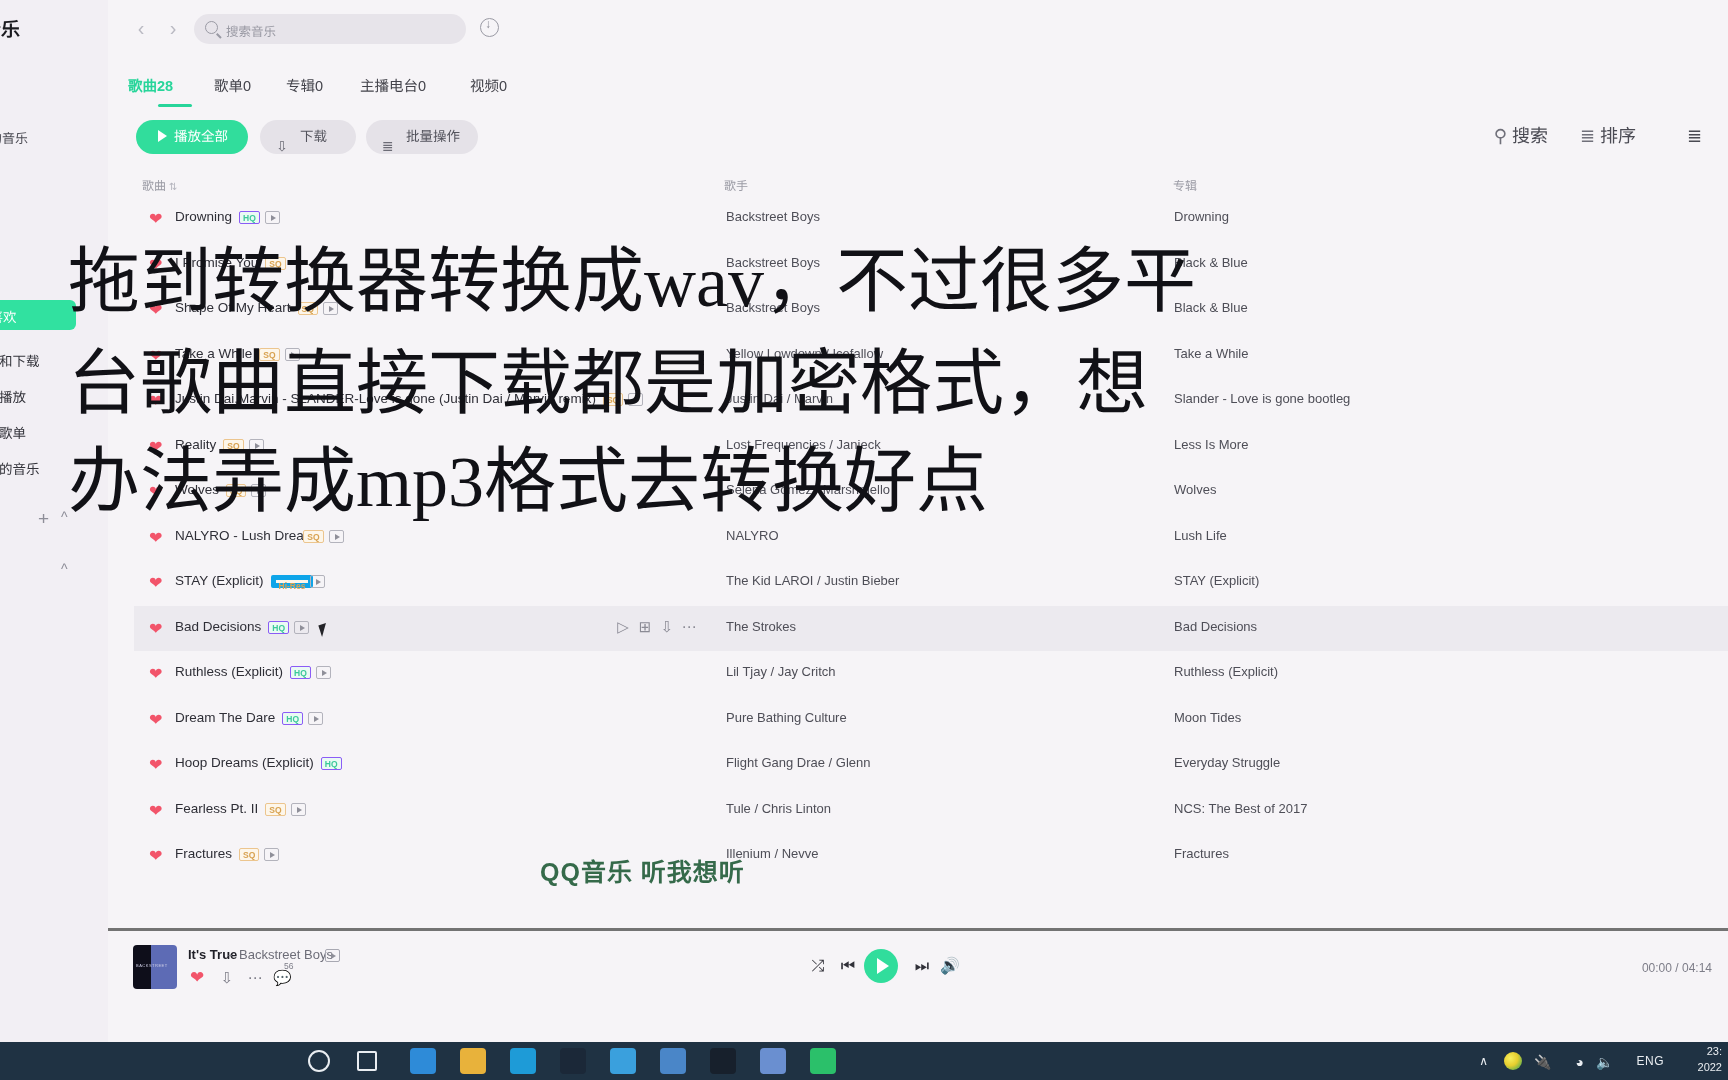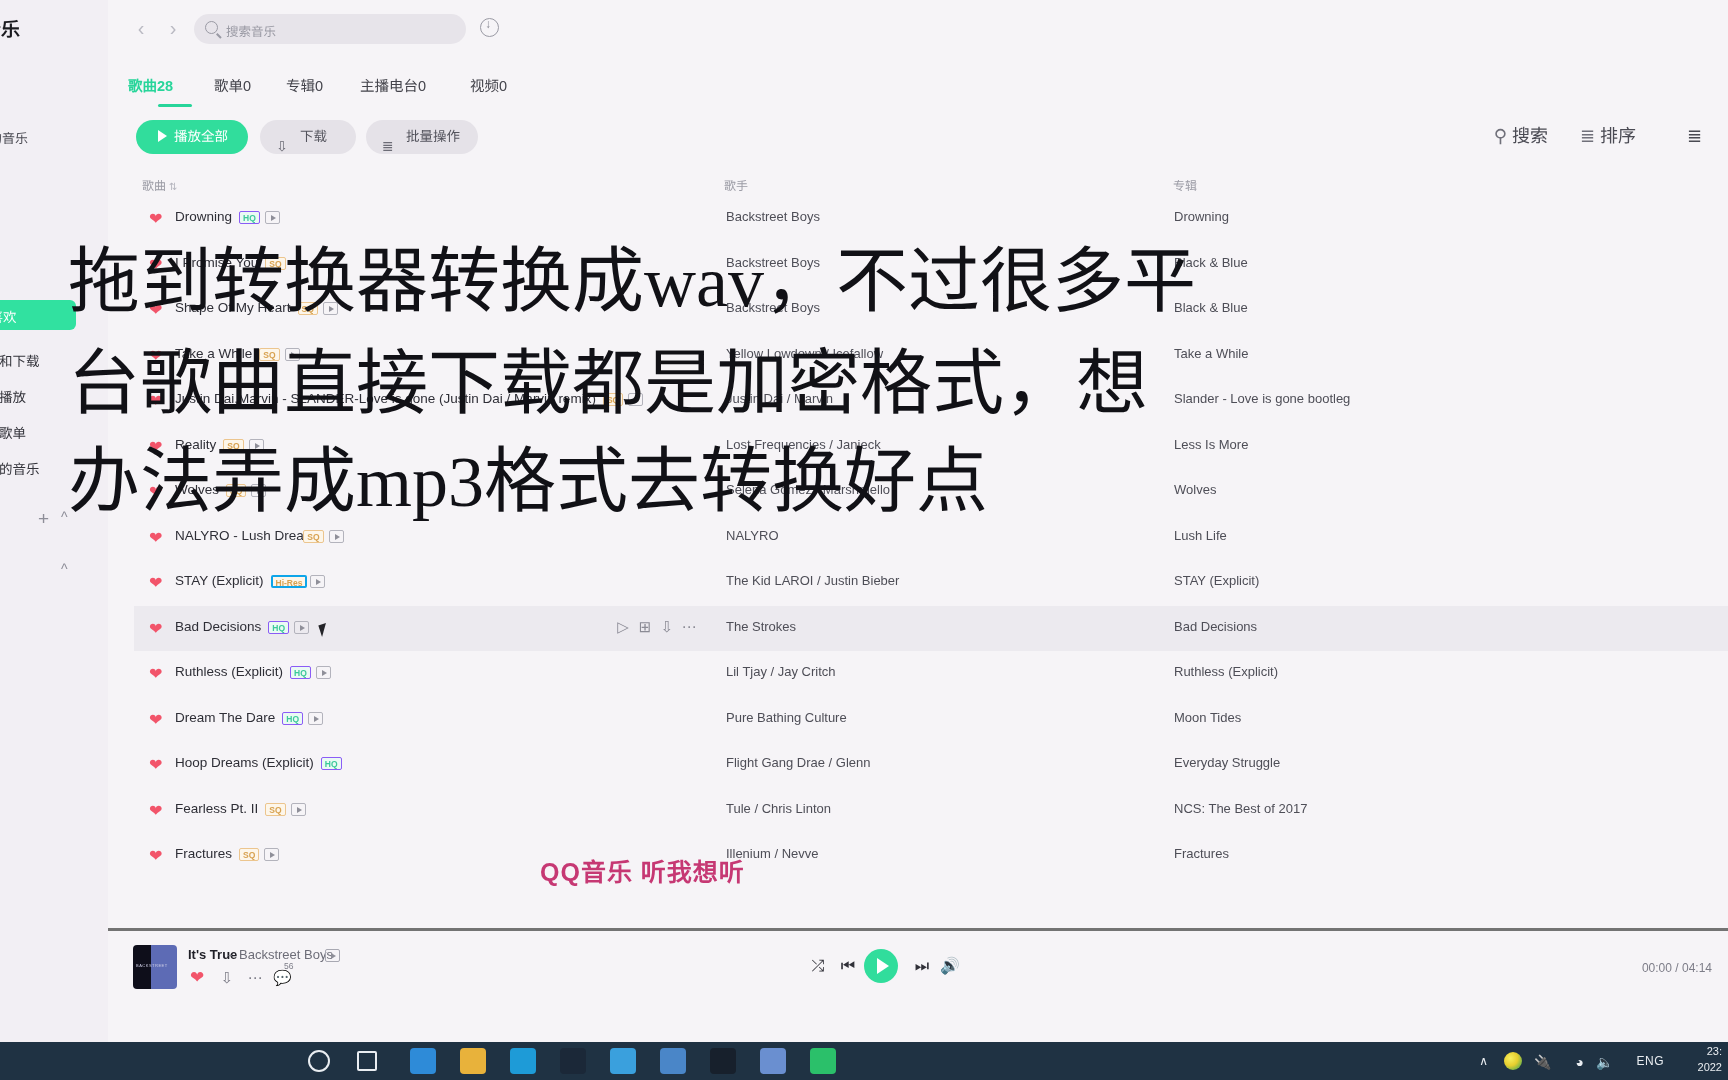--- a/index.html
+++ b/index.html
@@ -190,21 +190,21 @@
     font-size: 13.5px; color: #2e2e36; white-space: nowrap;
   }
   .qbadge {
     position: absolute; top: 15px;
     height: 13px; padding: 0 3px;
     font-size: 8.5px; line-height: 12px;
     border-radius: 2px; font-weight: bold;
   }
   .q-hq  { color: #3cc99a; border: 1px solid #8b5cf6; background: #eafaf4; }
   .q-sq  { color: #d8a251; border: 1px solid #ecc58e; background: #fdf6ea; }
-  .q-hr  { color: #d8a251; border: 2px solid #0ea5e9; background: #fdf6ea; }
+  .q-hr  { color: #d8a251; border: 5px solid #0ea5e9; background: #fdf6ea; }
   .mvbadge {
     position: absolute; top: 15px;
     width: 15px; height: 13px;
     border: 1px solid #b3b3bc; border-radius: 2px;
   }
   .mvbadge::after{
     content:""; position:absolute; left:5px; top:3px;
     border-left:5px solid #8f8f99;
     border-top:3.5px solid transparent;
     border-bottom:3.5px solid transparent;
@@ -235,21 +235,21 @@
     width: 0; height: 0; z-index: 40;
     border-left: 8px solid #242428;
     border-bottom: 12px solid transparent;
     transform: rotate(-18deg);
   }
 
   
   .wm-brand {
     position: absolute; left: 540px; top: 852px;
     font-size: 25px; font-weight: bold;
-    color: #be185d; opacity: .85;
+    color: #14532d; opacity: .85;
     letter-spacing: 1px;
   }
 
   
   .player {
     position: absolute; left: 108px; top: 884px;
     width: 1620px; height: 72px;
     background: #f6f4f7;
     border-top: 3px solid #737373;
     margin-top: 44px;

